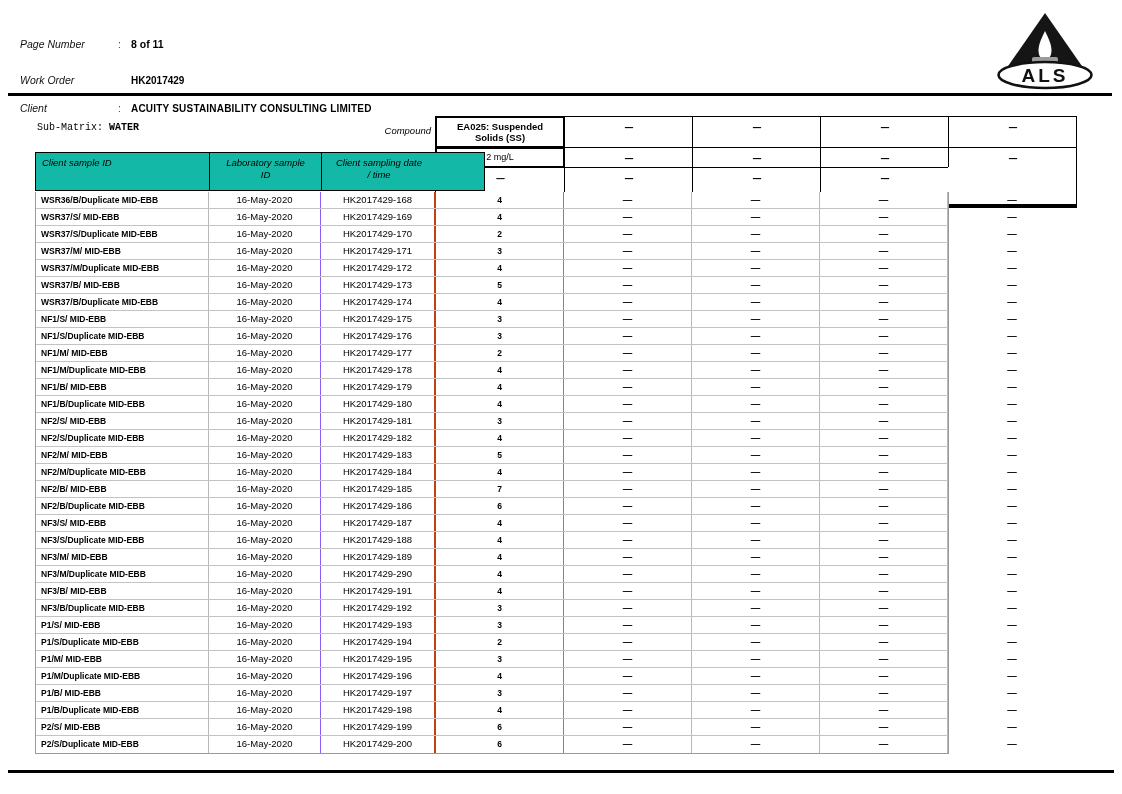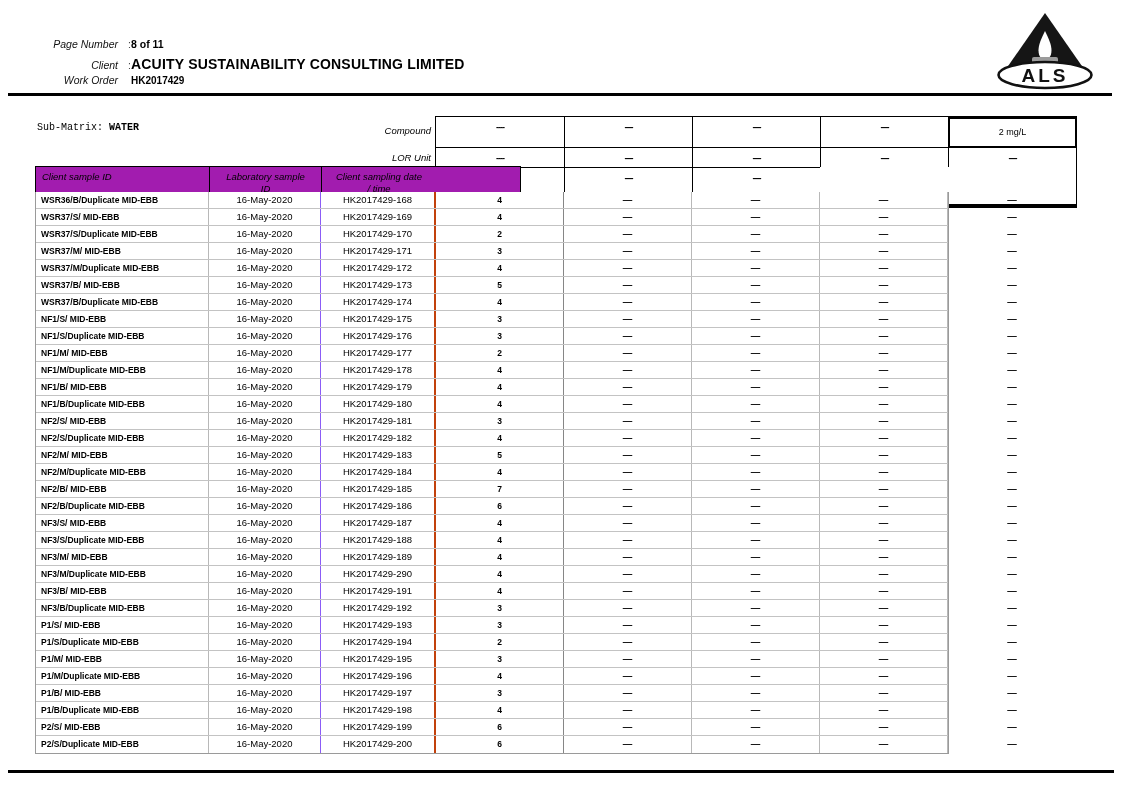--- a/index.html
+++ b/index.html
@@ -2,26 +2,26 @@
 <html><head>
 <meta charset="utf-8">
 <style>
   * { margin:0; padding:0; box-sizing:border-box; }
   html,body { background:#e8e8e8; }
   .page {
     position:relative; width:1122px; height:794px; background:#ffffff;
     font-family:"Liberation Sans", sans-serif; color:#000; overflow:hidden;
   }
   
-  .hdr { position:absolute; left:20px; top:38px;text-align:right; }
+  .hdr { position:absolute; left:20px; top:38px; }
   .hdr-row { display:flex; align-items:baseline; height:18px; }
   .hdr-label { width:98px; font-style:italic; font-size:10.5px; color:#111; }
   .hdr-sep   { width:13px;  font-size:10.5px; color:#444; }
   .hdr-val   { font-weight:bold; font-size:10.5px; }
-  .hdr-row.client .hdr-val { font-size:14px; letter-spacing:.2px; }
+  .hdr-row.client .hdr-val { font-size:10px; letter-spacing:.2px;margin-top:47px; }
   .hdr-row.workorder .hdr-val { font-size:10px; }
   .logo { position:absolute; right:27px; top:12px; }
   .rule-top { position:absolute; left:8px; right:10px; top:93px; height:1px;
               border-top:1px solid #000; border-bottom:2px solid #000; }
   
   .tbl { position:absolute; left:35px; top:116px; width:1042px; }
   .submatrix { position:absolute; left:2px; top:6px; font-size:10px;font-family:Liberation Mono, monospace; }
   .submatrix b { font-weight:bold; }
   .lbl-compound { position:absolute; left:0; top:9px;  width:396px; text-align:right;
                   font-style:italic; font-size:9.5px; }
@@ -33,23 +33,23 @@
          grid-template-rows:30px 20px 37px; border:1px solid #000; background:#fff; }
   .cph .cell { display:flex; align-items:center; justify-content:center;
                text-align:center; font-size:9px; line-height:11px; padding:1px 6px; }
   .cph .cell + .cell { border-left:1px solid #000; }
   .cph .cell:nth-child(5n+1) { border-left:none; }
   .cph .r2, .cph .r3 { border-top:1px solid #000; }
   .cph .ea { box-shadow:inset 0 0 0 1px #000; }
   .cph .cname { font-weight:bold; font-size:9.5px; }
   .cph .dashh { font-weight:bold; letter-spacing:-1px; font-size:9px; align-items:flex-start; padding-top:5px; }
   
-  .lh { position:absolute; left:0; top:50px; width:486px;
+  .lh { position:absolute; left:0; top:36px; width:450px;
         display:grid; grid-template-columns:173px 112px 115px; grid-template-rows:37px;
-        border:1px solid #000; background:#a21caf; }
+        border:1px solid #000; background:#14b8a6; }
   .lh .cell { font-style:italic; font-size:9.5px; line-height:12px; text-align:center;
               padding-top:4px; }
   .lh .cell + .cell { border-left:1px solid #000; }
   .lh .first { text-align:left; padding-left:6px; }
   .thickline { position:absolute; left:0; top:89px; width:1042px; height:3px; background:#000; }
   
   .rows { position:absolute; left:0; top:76px; width:914px;
           border:1px solid #9a9a9a; border-top:none; background:#fff; }
   .drow { display:grid; grid-template-columns:173px 112px 115px 128px 128px 128px 128px 128px;
           height:17px; border-bottom:1px solid #c3c3c3; }
@@ -101,20 +101,21 @@
   <div class="tbl">
 
     <div class="submatrix">
       <span>Sub-Matrix:</span>
       <b>WATER</b>
     </div>
     <div class="lbl-compound">Compound</div>
     <div class="lbl-lor">LOR Unit</div>
 
     <div class="cph">
+      <div class="cell ea cname">EA025: Suspended Solids (SS)</div>
       <div class="cell dashh">----</div>
       <div class="cell dashh">----</div>
       <div class="cell dashh">----</div>
       <div class="cell dashh">----</div>
 
       <div class="cell ea r2">2 mg/L</div>
       <div class="cell dashh r2">----</div>
       <div class="cell dashh r2">----</div>
       <div class="cell dashh r2">----</div>
       <div class="cell dashh r2">----</div>

